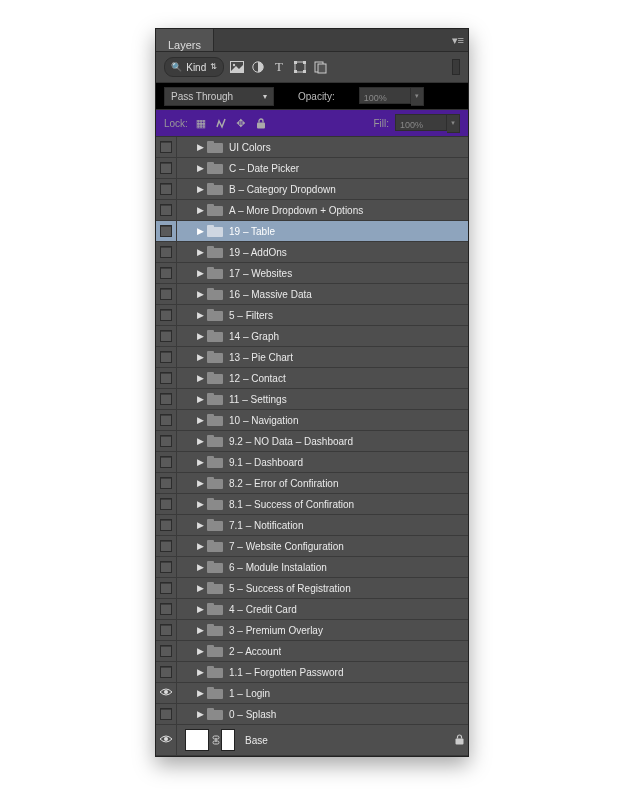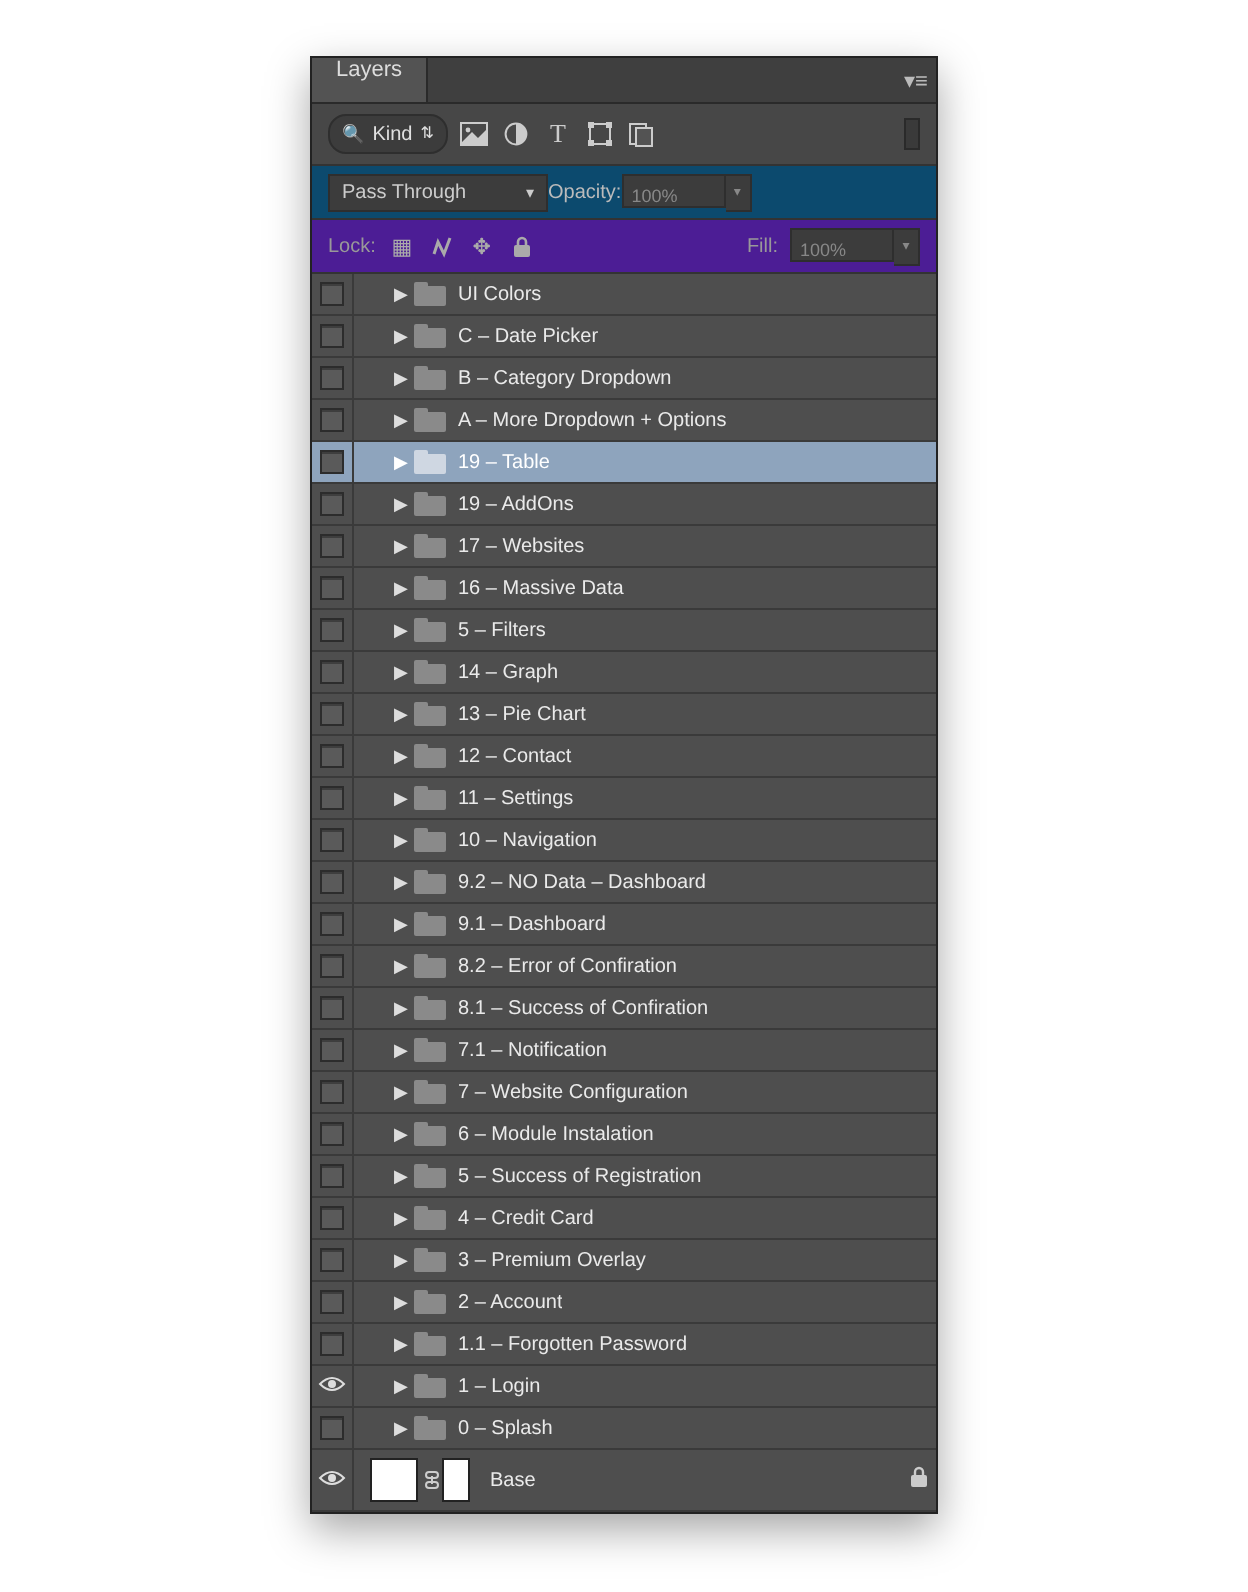--- a/index.html
+++ b/index.html
@@ -25,21 +25,21 @@
   .panel-header {
     height: 22px;
     background: #3f3f3f;
     display: flex;
     align-items: stretch;
     border-bottom: 1px solid #2a2a2a;
   }
   .panel-tab {
     padding: 0 12px;
     display: flex;
-    align-items: flex-start;
+    align-items: flex-end;
     font-size: 11px;
     color: #ddd;
     background: #535353;
     border-right: 1px solid #2a2a2a;
   }
   .panel-header-spacer { flex: 1; }
   .panel-menu {
     width: 20px;
     display: flex;
     align-items: center;
@@ -84,22 +84,22 @@
     justify-content: center;
     color: #ccc;
     font-size: 12px;
   }
 
   .opacity-bar {
     height: 26px;
     display: flex;
     align-items: center;
     padding: 0 8px;
-    gap: 0;
-    background: #0c4a6e;
+    gap: 24px;
+    background: #000000;
     border-bottom: 1px solid #333;
     font-size: 10px;
     color: #bbb;
   }
   .blend-select {
     width: 96px;
     height: 17px;
     border: 1px solid #2e2e2e;
     background: #3c3c3c;
     display: flex;

